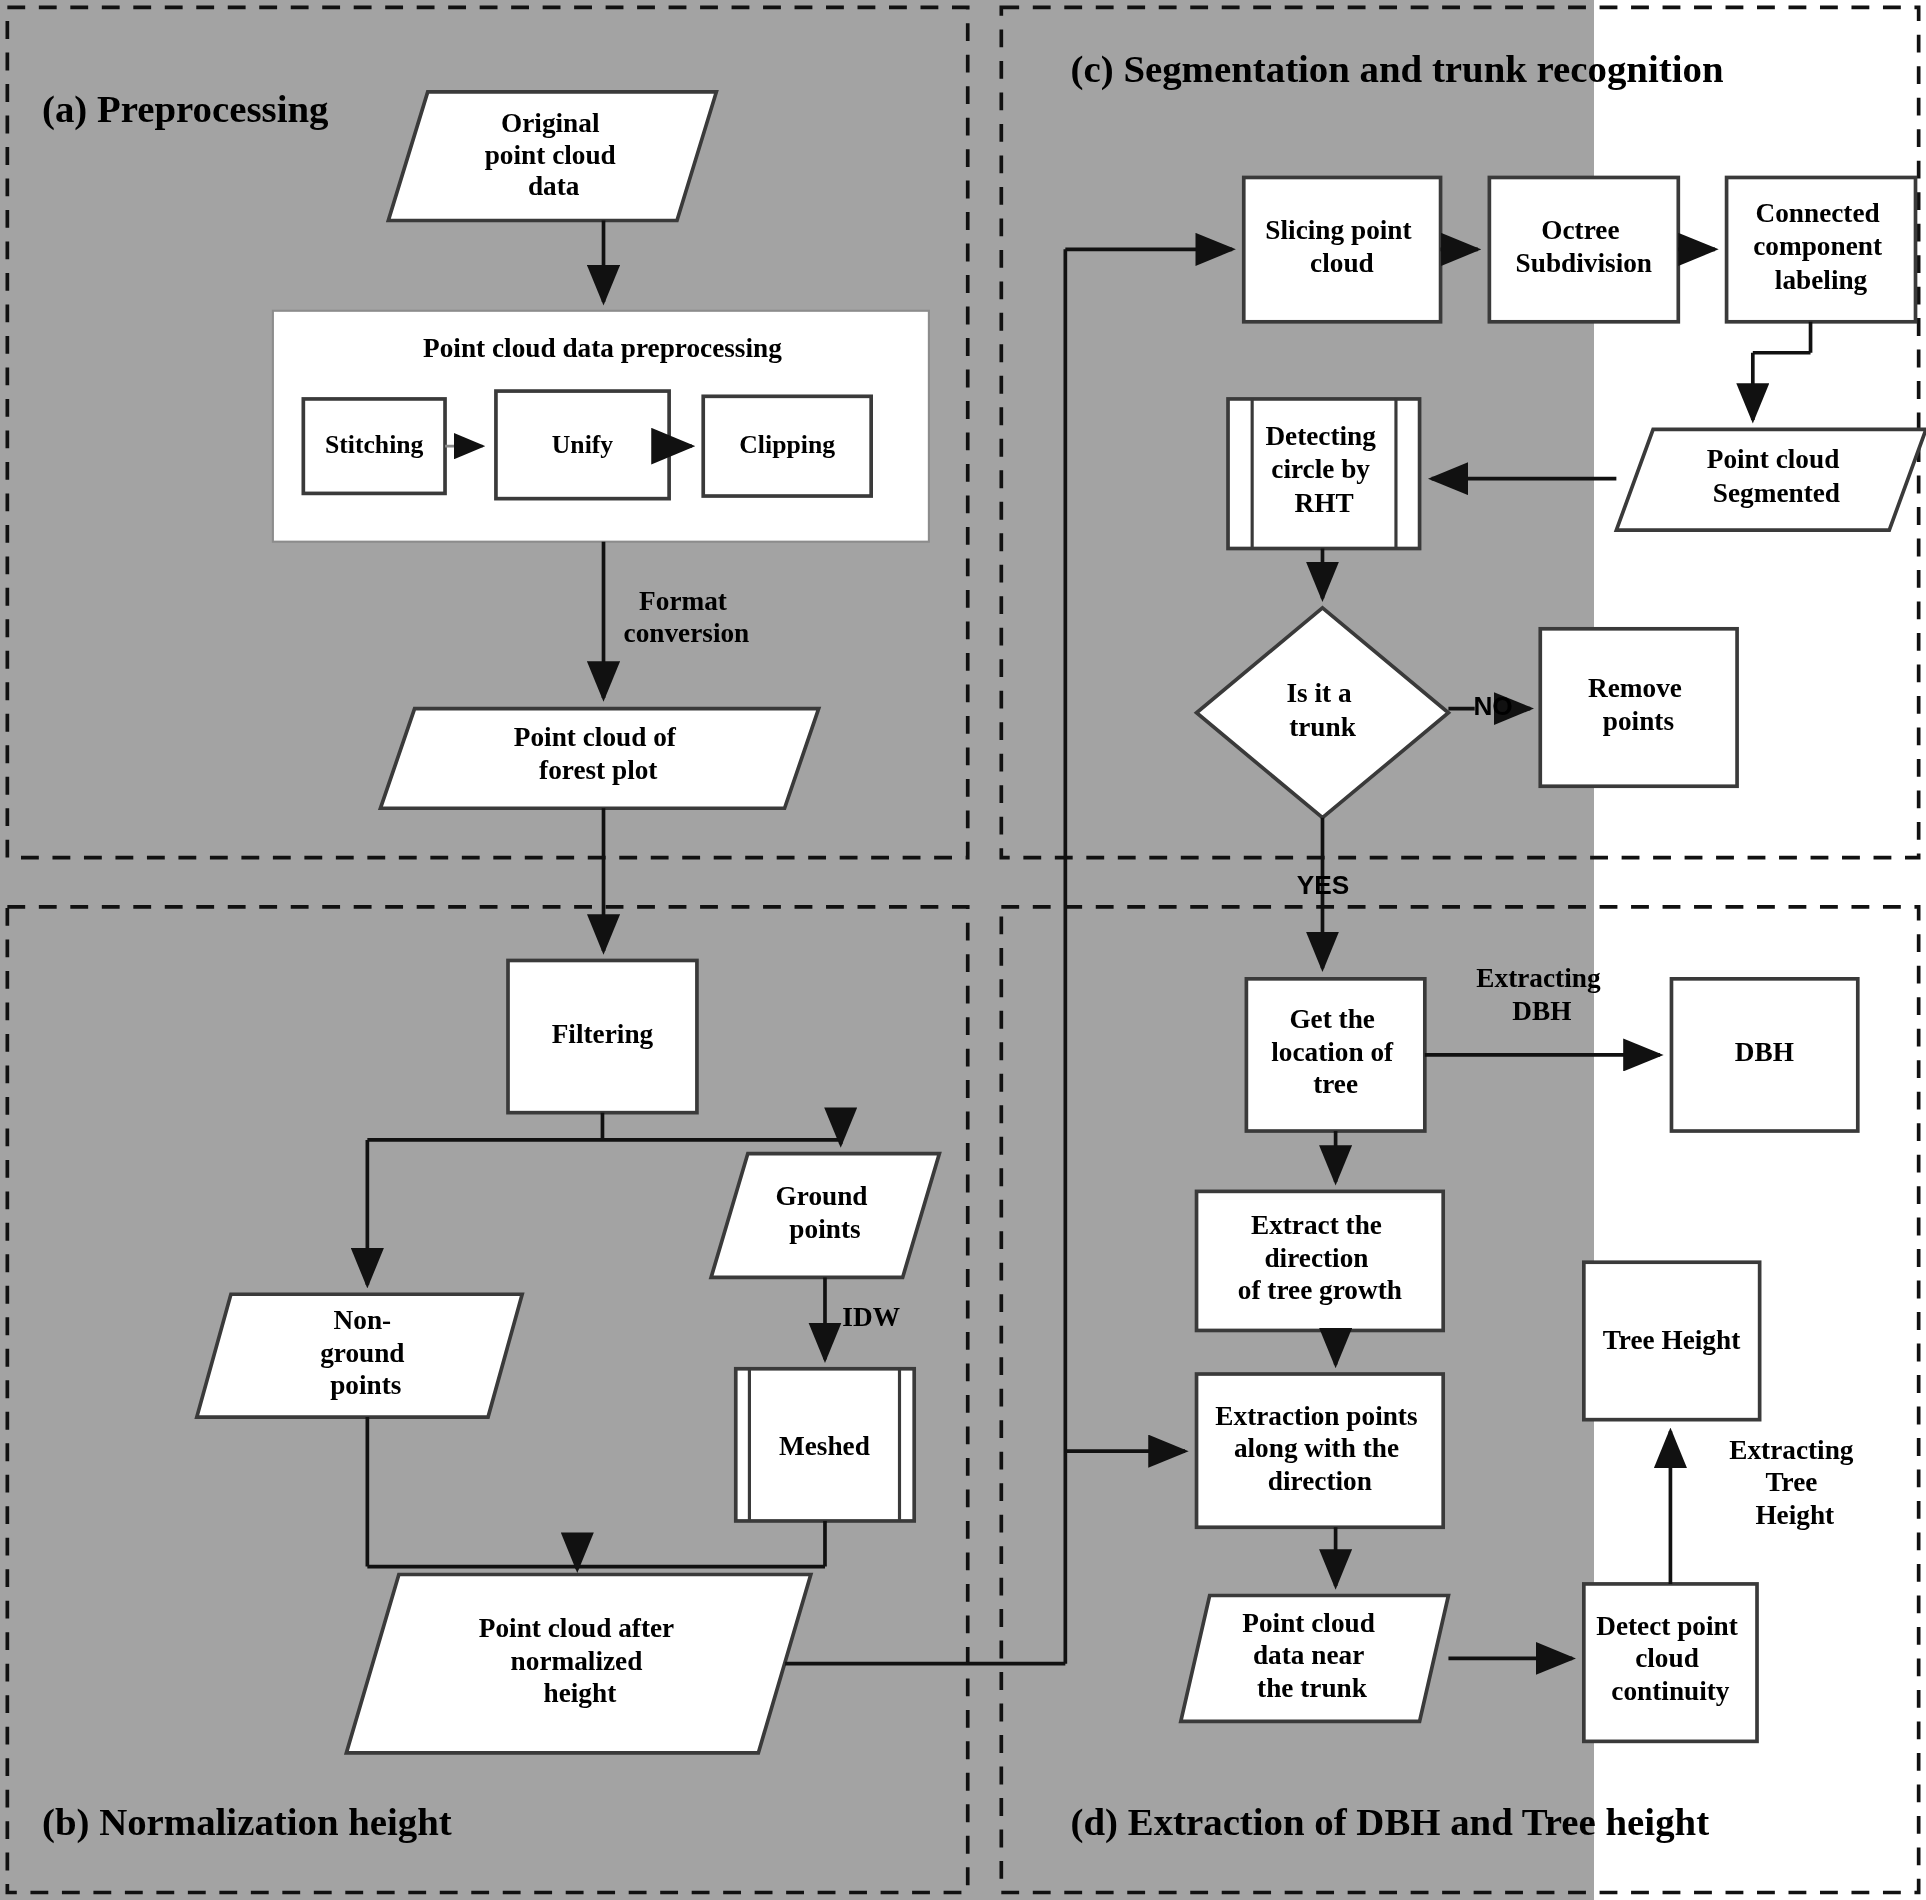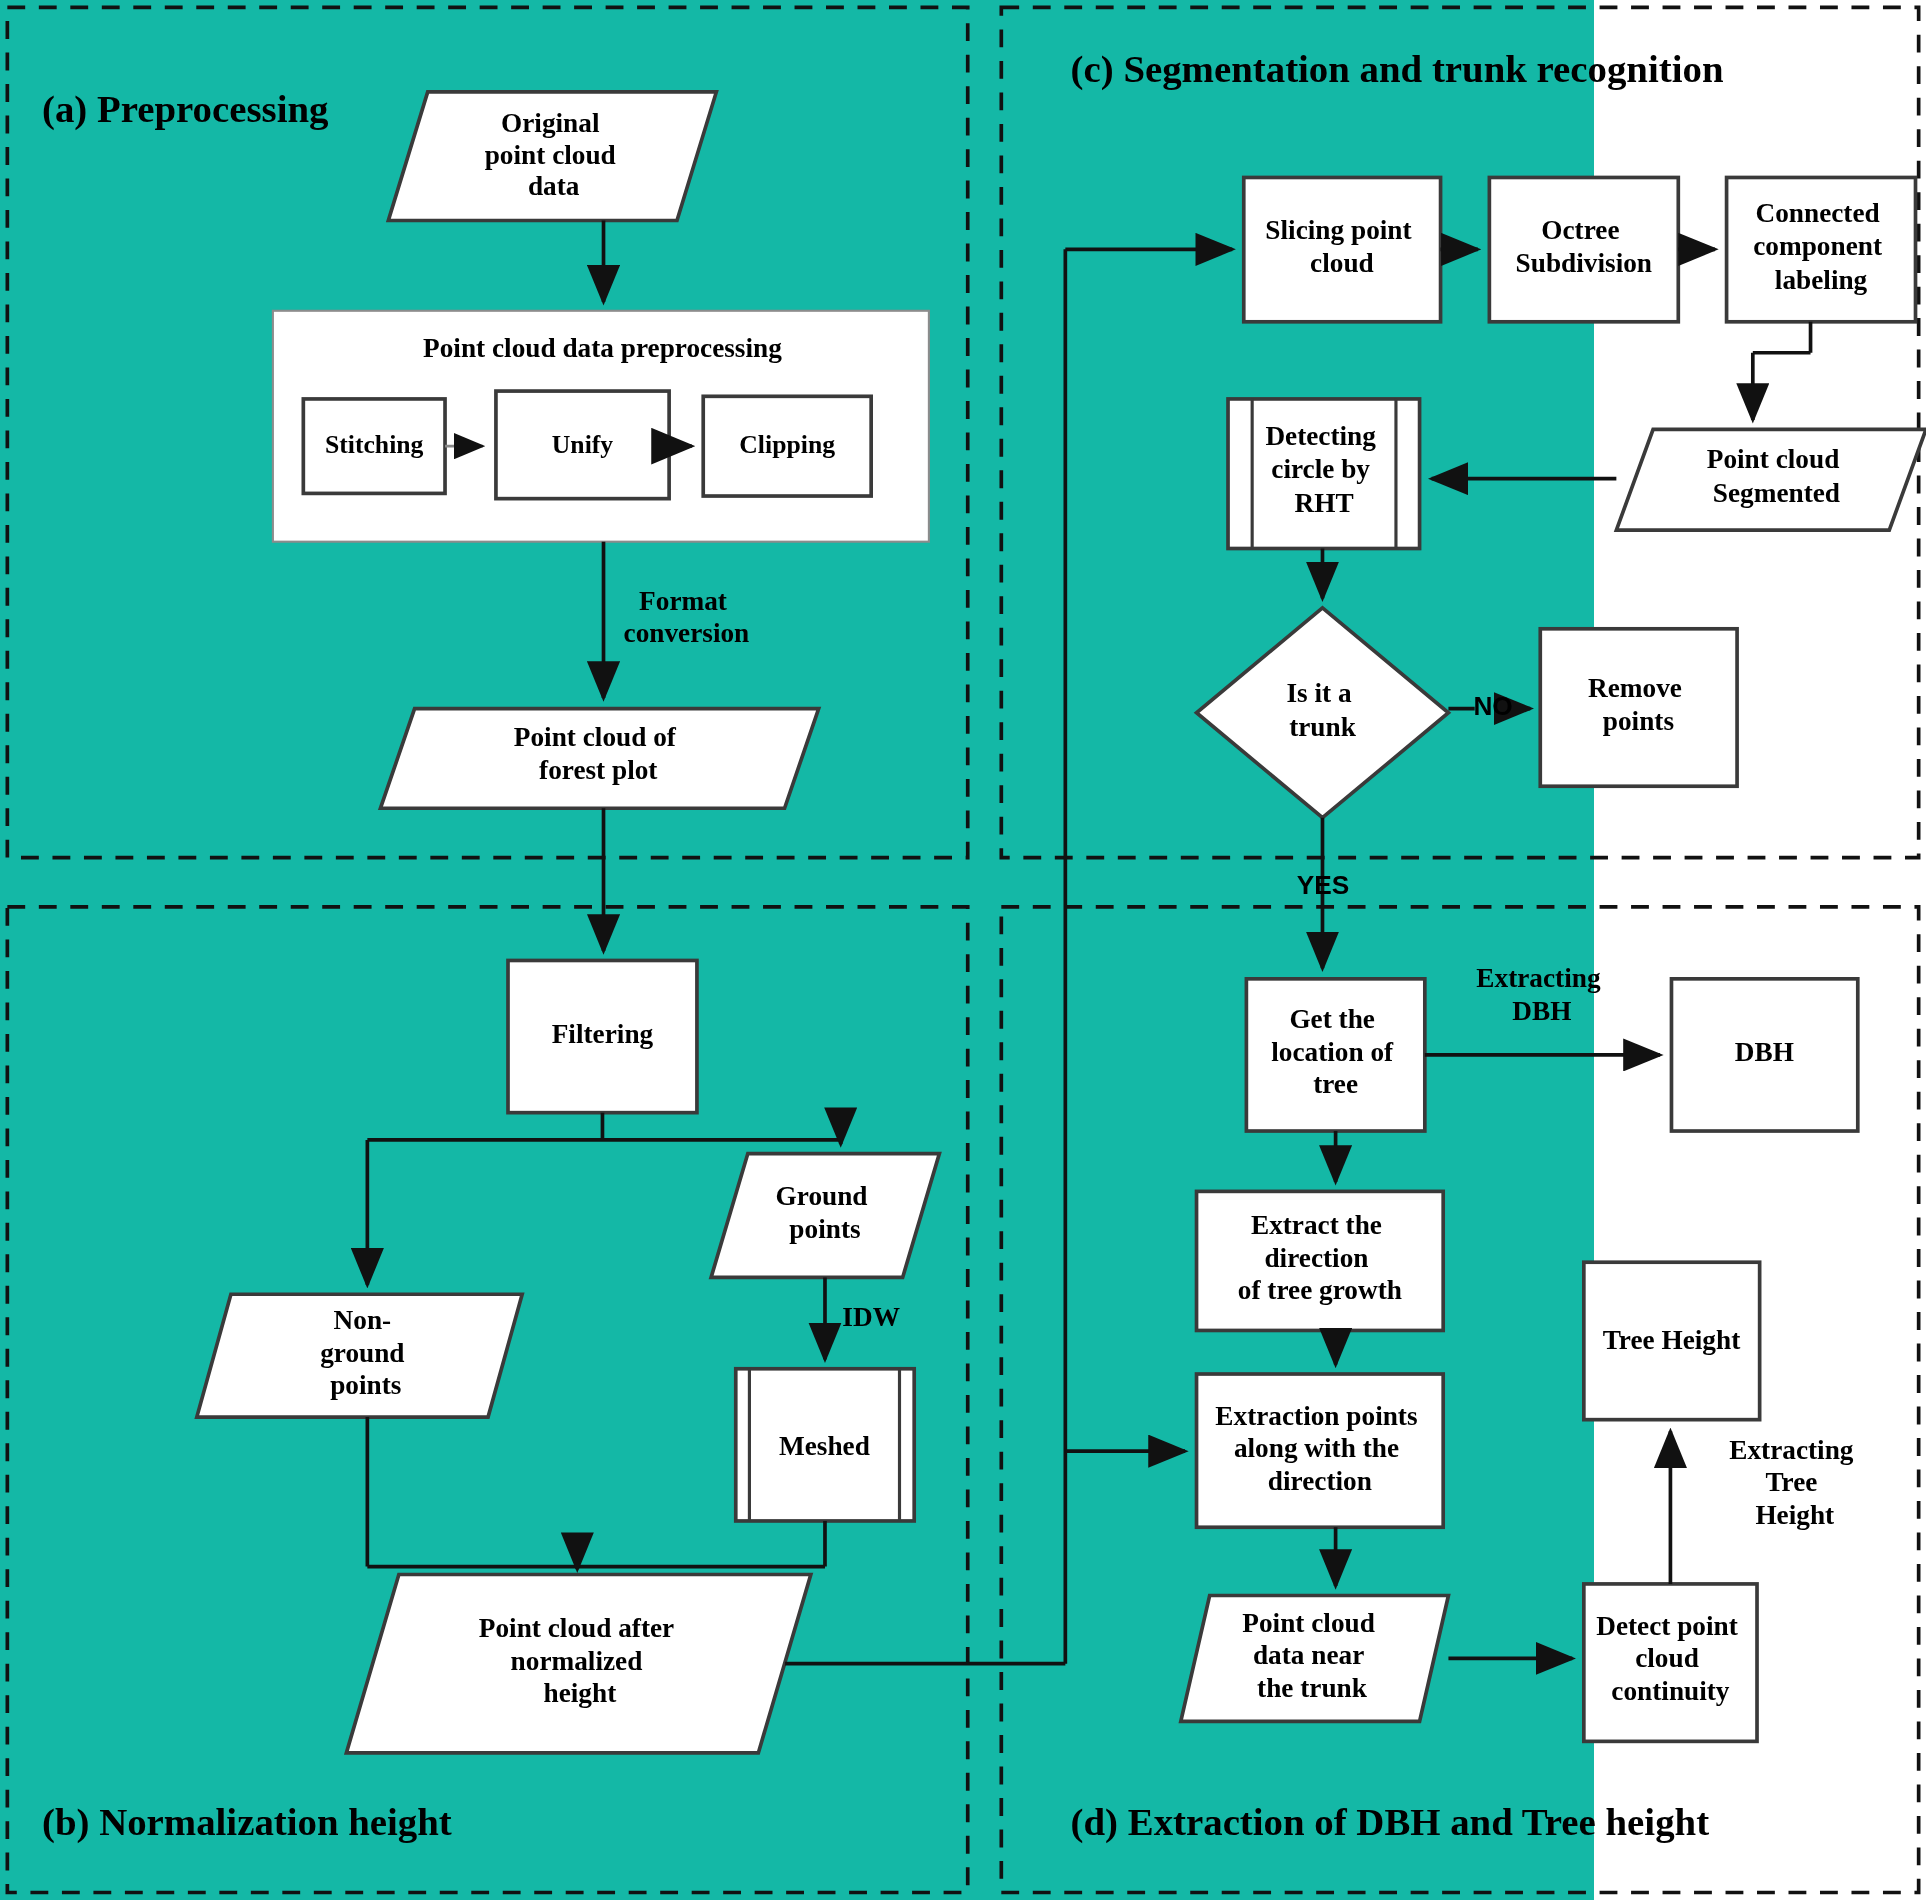--- a/index.html
+++ b/index.html
@@ -1,19 +1,19 @@
 <!DOCTYPE html>
 <html style="font-size:8.4px"><head>
 <meta charset="utf-8">
 <style>
   html,body{margin:0;padding:0;background:#ffffff;}
   #root{
     position:relative;
     width:1594px;height:1901px;
-    background:#14b8a6;
+    background:#a3a3a3;
     font-family:"Liberation Serif", serif;
   }
   svg{position:absolute;left:0;top:0;width:1926px;height:1901px;}
   .shape{fill:#ffffff;stroke:#3a3a3a;stroke-width:7;}
   .shape-thin{fill:#ffffff;stroke:#8c8c8c;stroke-width:4;}
   .inner-line{stroke:#3a3a3a;stroke-width:6;fill:none;}
   .conn{stroke:#111111;stroke-width:7;fill:none;}
   .conn-thin{stroke:#888888;stroke-width:5;fill:none;}
   .panel{fill:none;stroke:#111111;stroke-width:7;stroke-dasharray:34 26;}
   .lbl{

